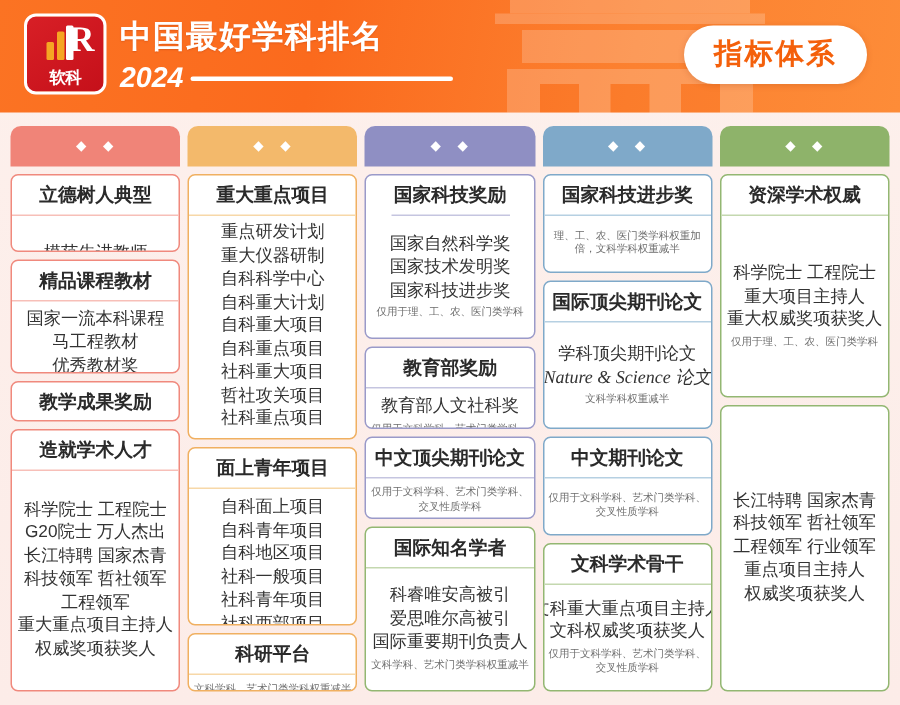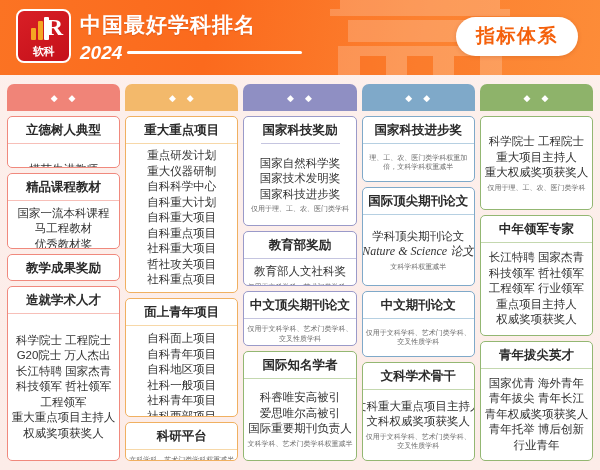--- a/index.html
+++ b/index.html
@@ -293,43 +293,33 @@
           <div class="g-body">
             <div class="item">文科重大重点项目主持人</div>
             <div class="item">文科权威奖项获奖人</div>
             <div class="note">仅用于文科学科、艺术门类学科、交叉性质学科</div>
           </div>
         </div>
       </div>
       <div class="col c5">
         <div class="col-title"><span class="dia">◆</span><span></span><span class="dia">◆</span></div>
         <div class="group" style="flex: 3.9 1 0px;">
+          <div class="g-head">资深学术权威</div>
           <div class="g-body">
             <div class="item">科学院士  工程院士</div>
             <div class="item">重大项目主持人</div>
             <div class="item">重大权威奖项获奖人</div>
             <div class="note">仅用于理、工、农、医门类学科</div>
           </div>
         </div>
         <div class="group" style="flex: 5 1 0px;">
-          <div class="g-head">中年领军专家</div>
           <div class="g-body">
             <div class="item">长江特聘  国家杰青</div>
             <div class="item">科技领军  哲社领军</div>
             <div class="item">工程领军  行业领军</div>
             <div class="item">重点项目主持人</div>
             <div class="item">权威奖项获奖人</div>
           </div>
         </div>
-        <div class="group" style="flex: 5 1 0px;">
-          <div class="g-head">青年拔尖英才</div>
-          <div class="g-body">
-            <div class="item">国家优青  海外青年</div>
-            <div class="item">青年拔尖  青年长江</div>
-            <div class="item">青年权威奖项获奖人</div>
-            <div class="item">青年托举  博后创新</div>
-            <div class="item">行业青年</div>
-          </div>
-        </div>
       </div>
     </div>
 
 </div>
 
 </body></html>

